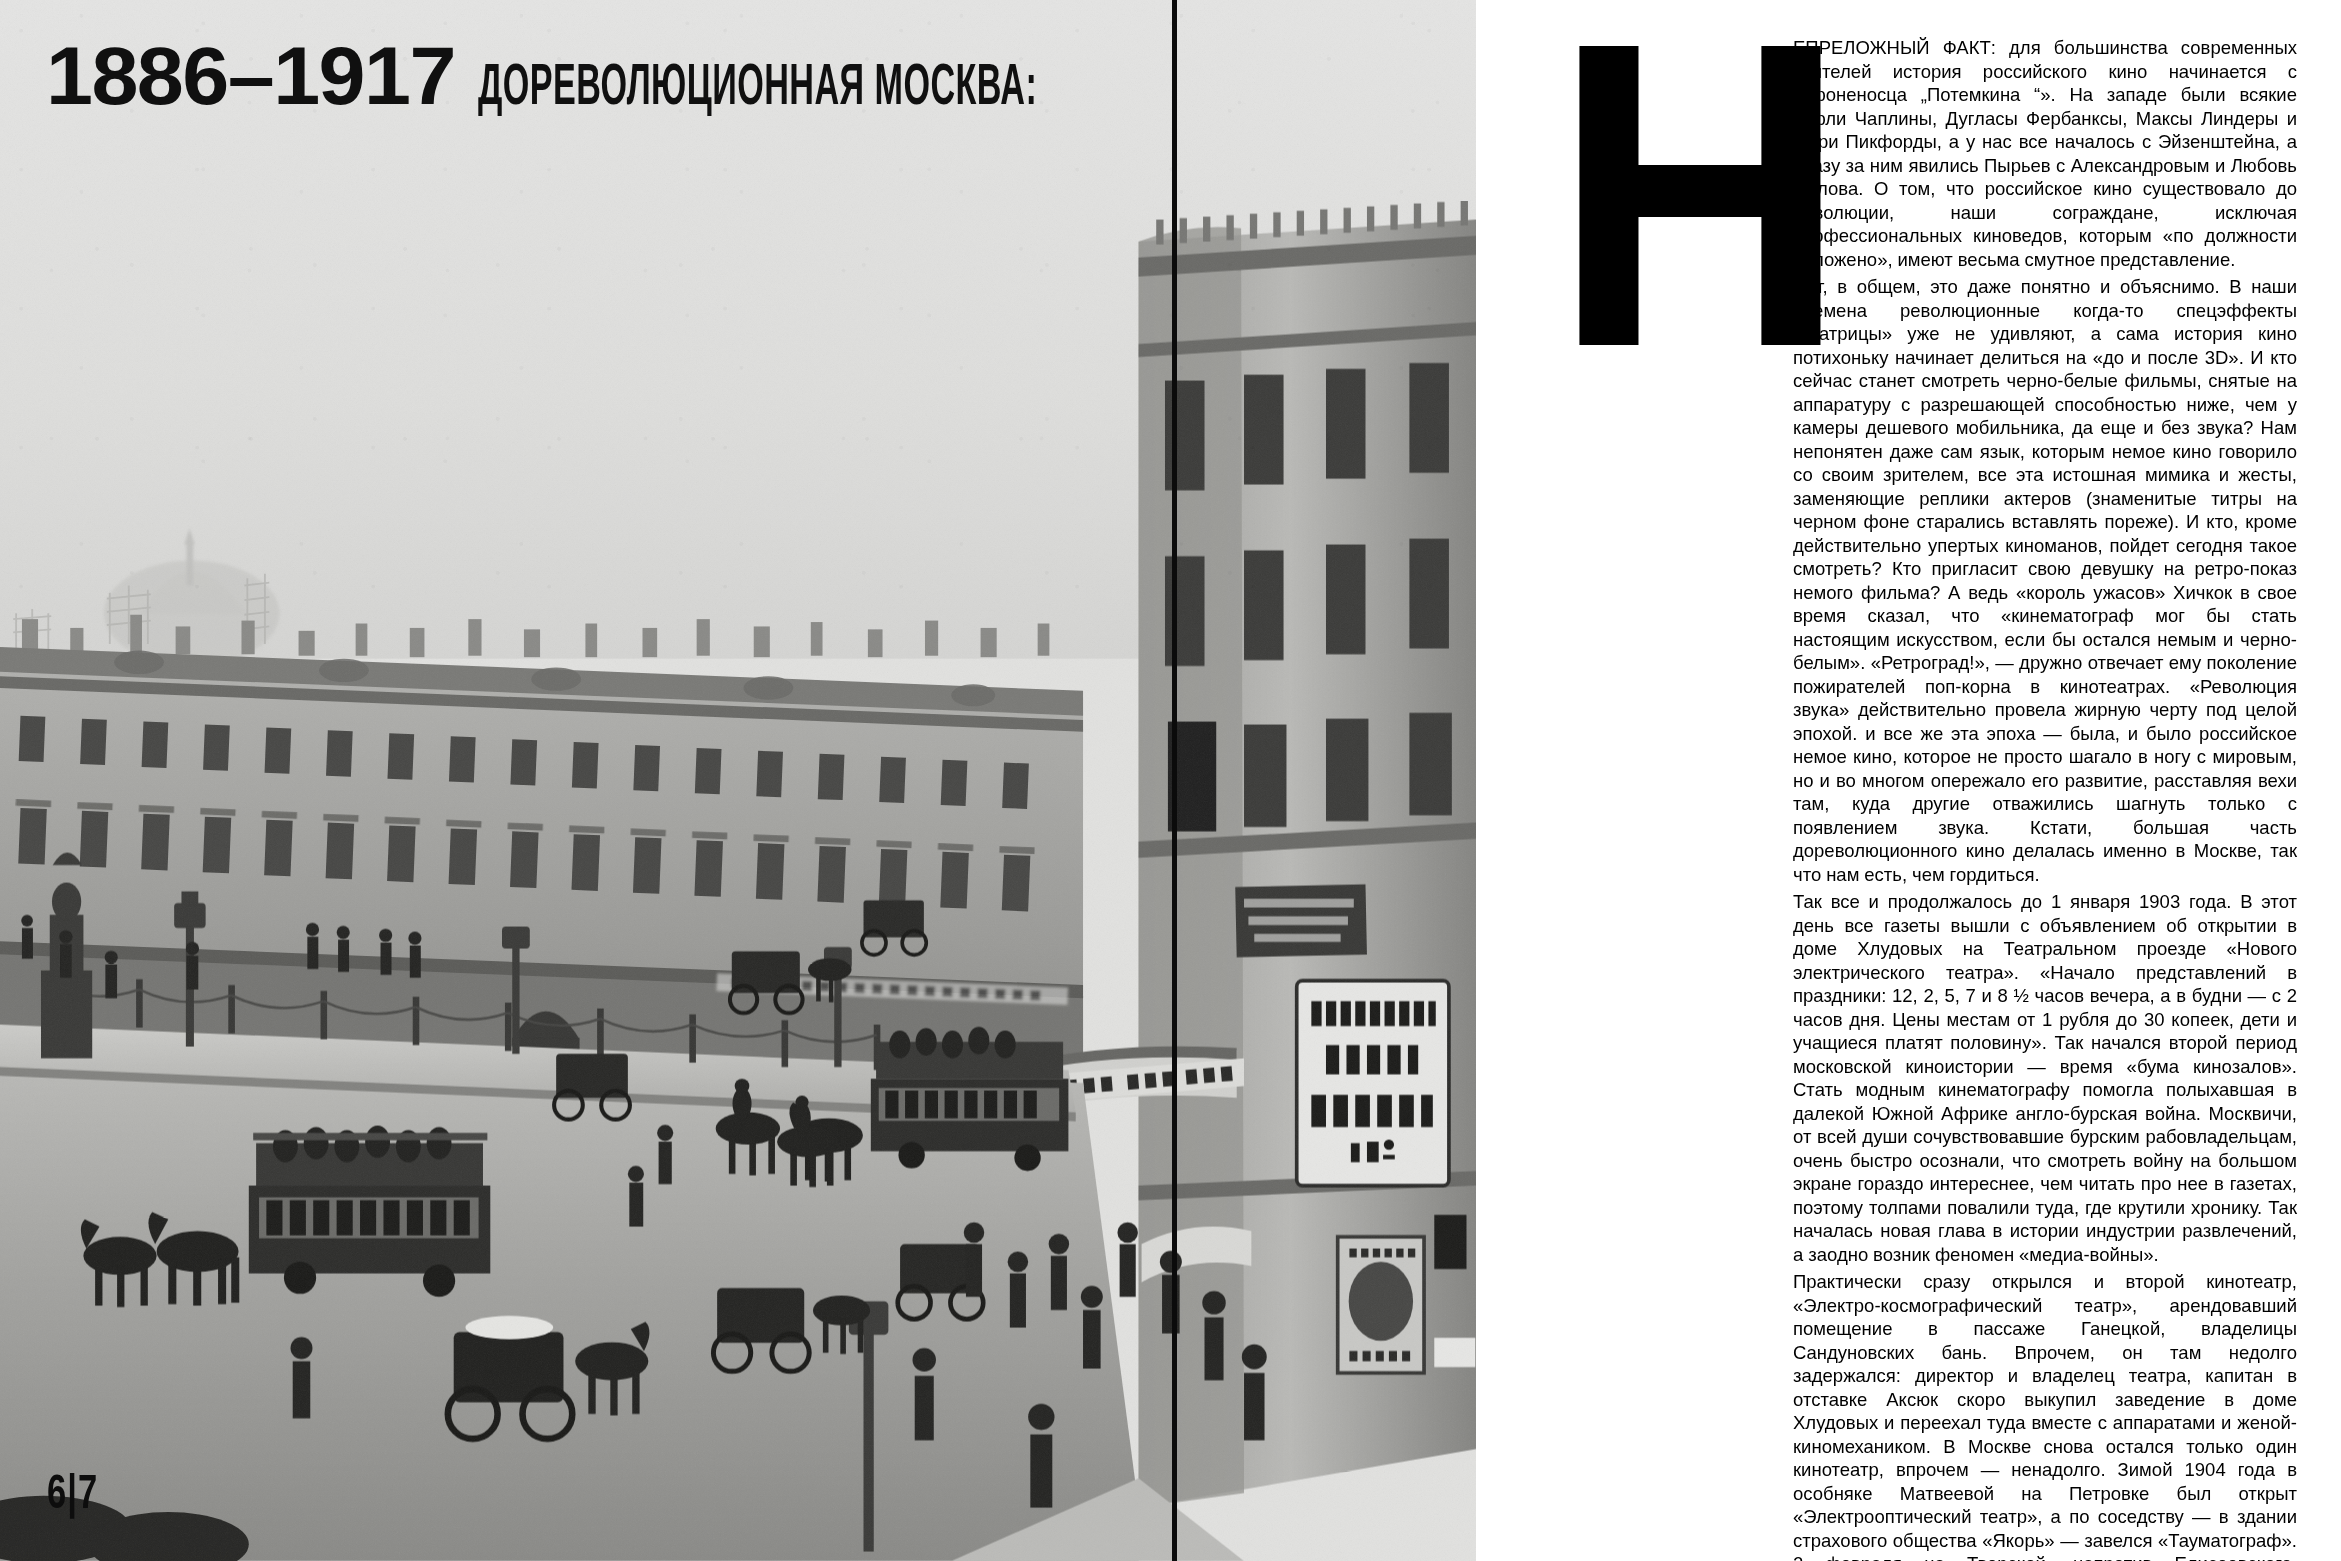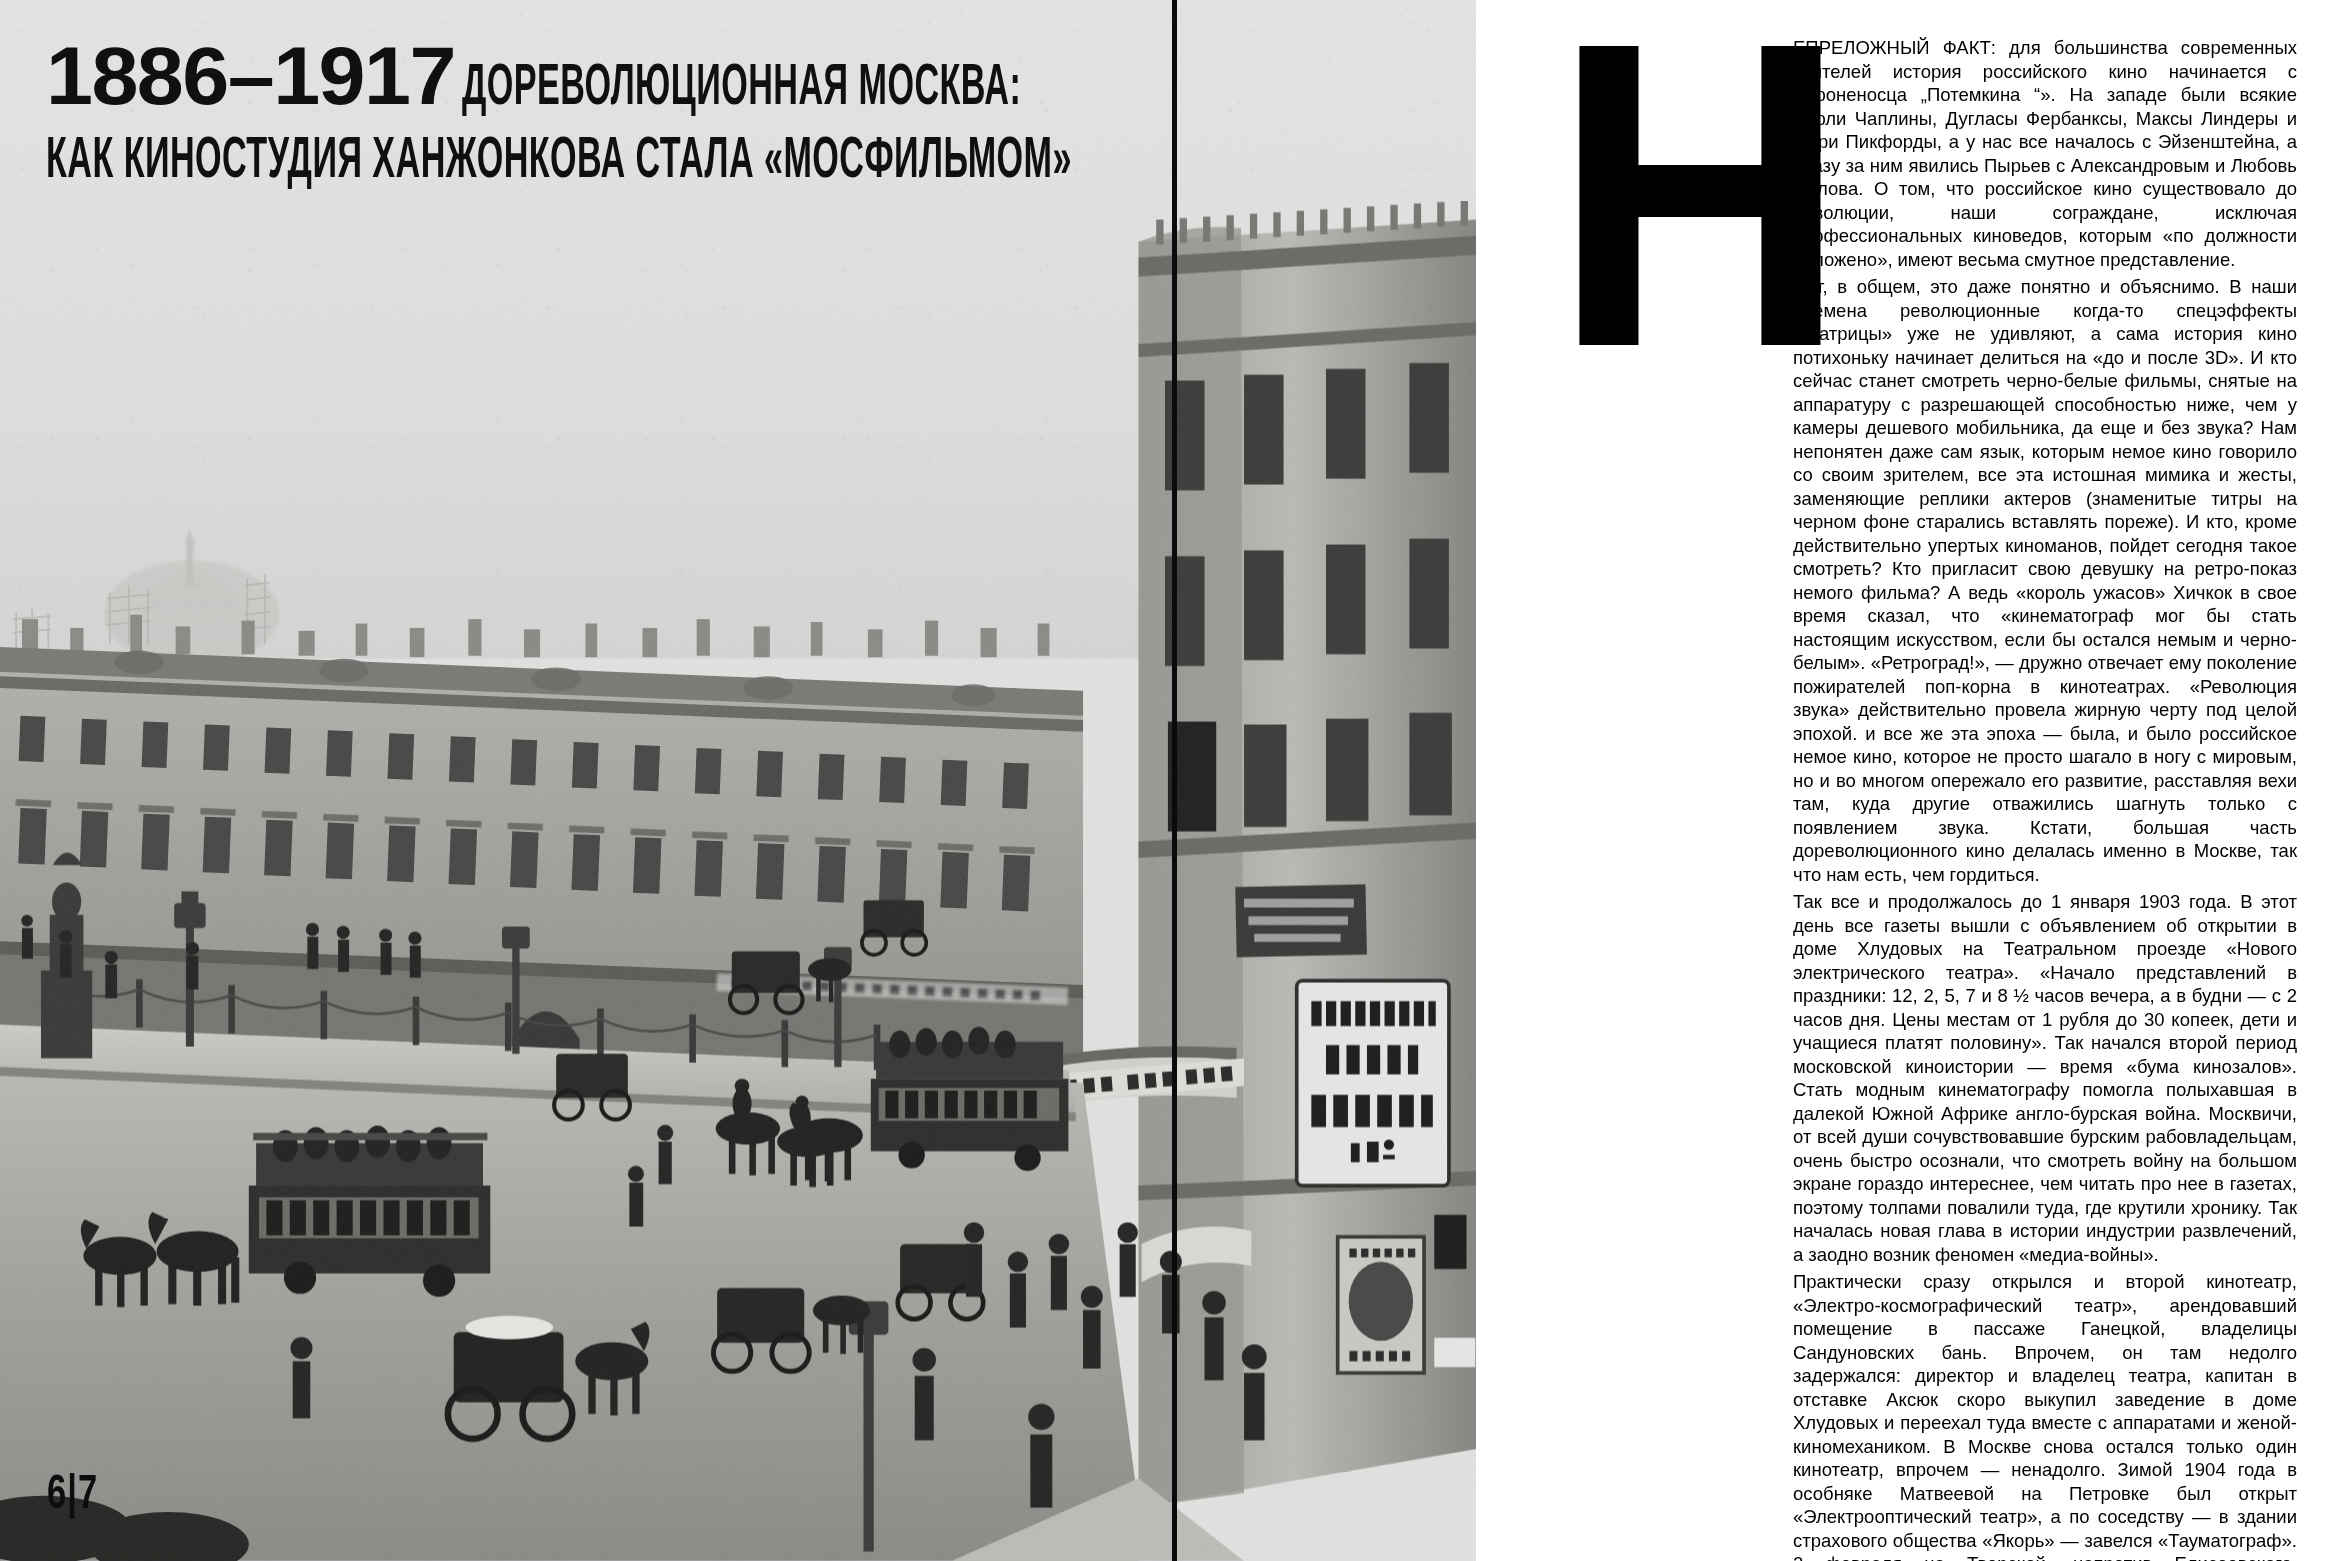--- a/index.html
+++ b/index.html
@@ -30,21 +30,21 @@
       radial-gradient(circle at 26% 61%, rgba(0,0,0,.03) 0 1.5px, transparent 2.2px),
       radial-gradient(circle at 72% 72%, rgba(0,0,0,.03) 0 1.5px, transparent 2.2px);
     background-size:176px 139px,220px 176px,154px 190px,242px 146px,198px 168px,183px 154px;
     pointer-events:none;mix-blend-mode:multiply;opacity:.85;
   }
 
   
   .headline{
     position:absolute;left:46px;top:38px;width:1098px;z-index:6;
   }
-  .hl-row{display:flex;align-items:flex-end;white-space:nowrap;}
+  .hl-row{display:flex;align-items:flex-end;white-space:nowrap;gap:16px;}
   .hl-year{
     font-family:"Liberation Sans", sans-serif;
     font-weight:bold;
     font-size:82px;line-height:.92;
     letter-spacing:-1.5px;
     color:#101010;
     transform:scaleX(1.03);
     transform-origin:left bottom;
   }
   .hl-sub1{
@@ -726,23 +726,20 @@
       </svg>
     </div>
 
     <div class="paper-grain"></div>
 
     <div class="headline">
       <div class="hl-row">
         <span class="hl-year">1886–1917</span>
         <span class="hl-sub1">ДОРЕВОЛЮЦИОННАЯ МОСКВА:</span>
       </div>
-      <div class="hl-row2">
-        <span class="hl-sub2">КАК КИНОСТУДИЯ ХАНЖОНКОВА СТАЛА «МОСФИЛЬМОМ»</span>
-      </div>
     </div>
 
     <div class="folio">6|7</div>
   </div>
 
   <div class="gutter"></div>
 
   <div class="right-page">
     <div class="dropcap">Н</div>
     <div class="textcol">

